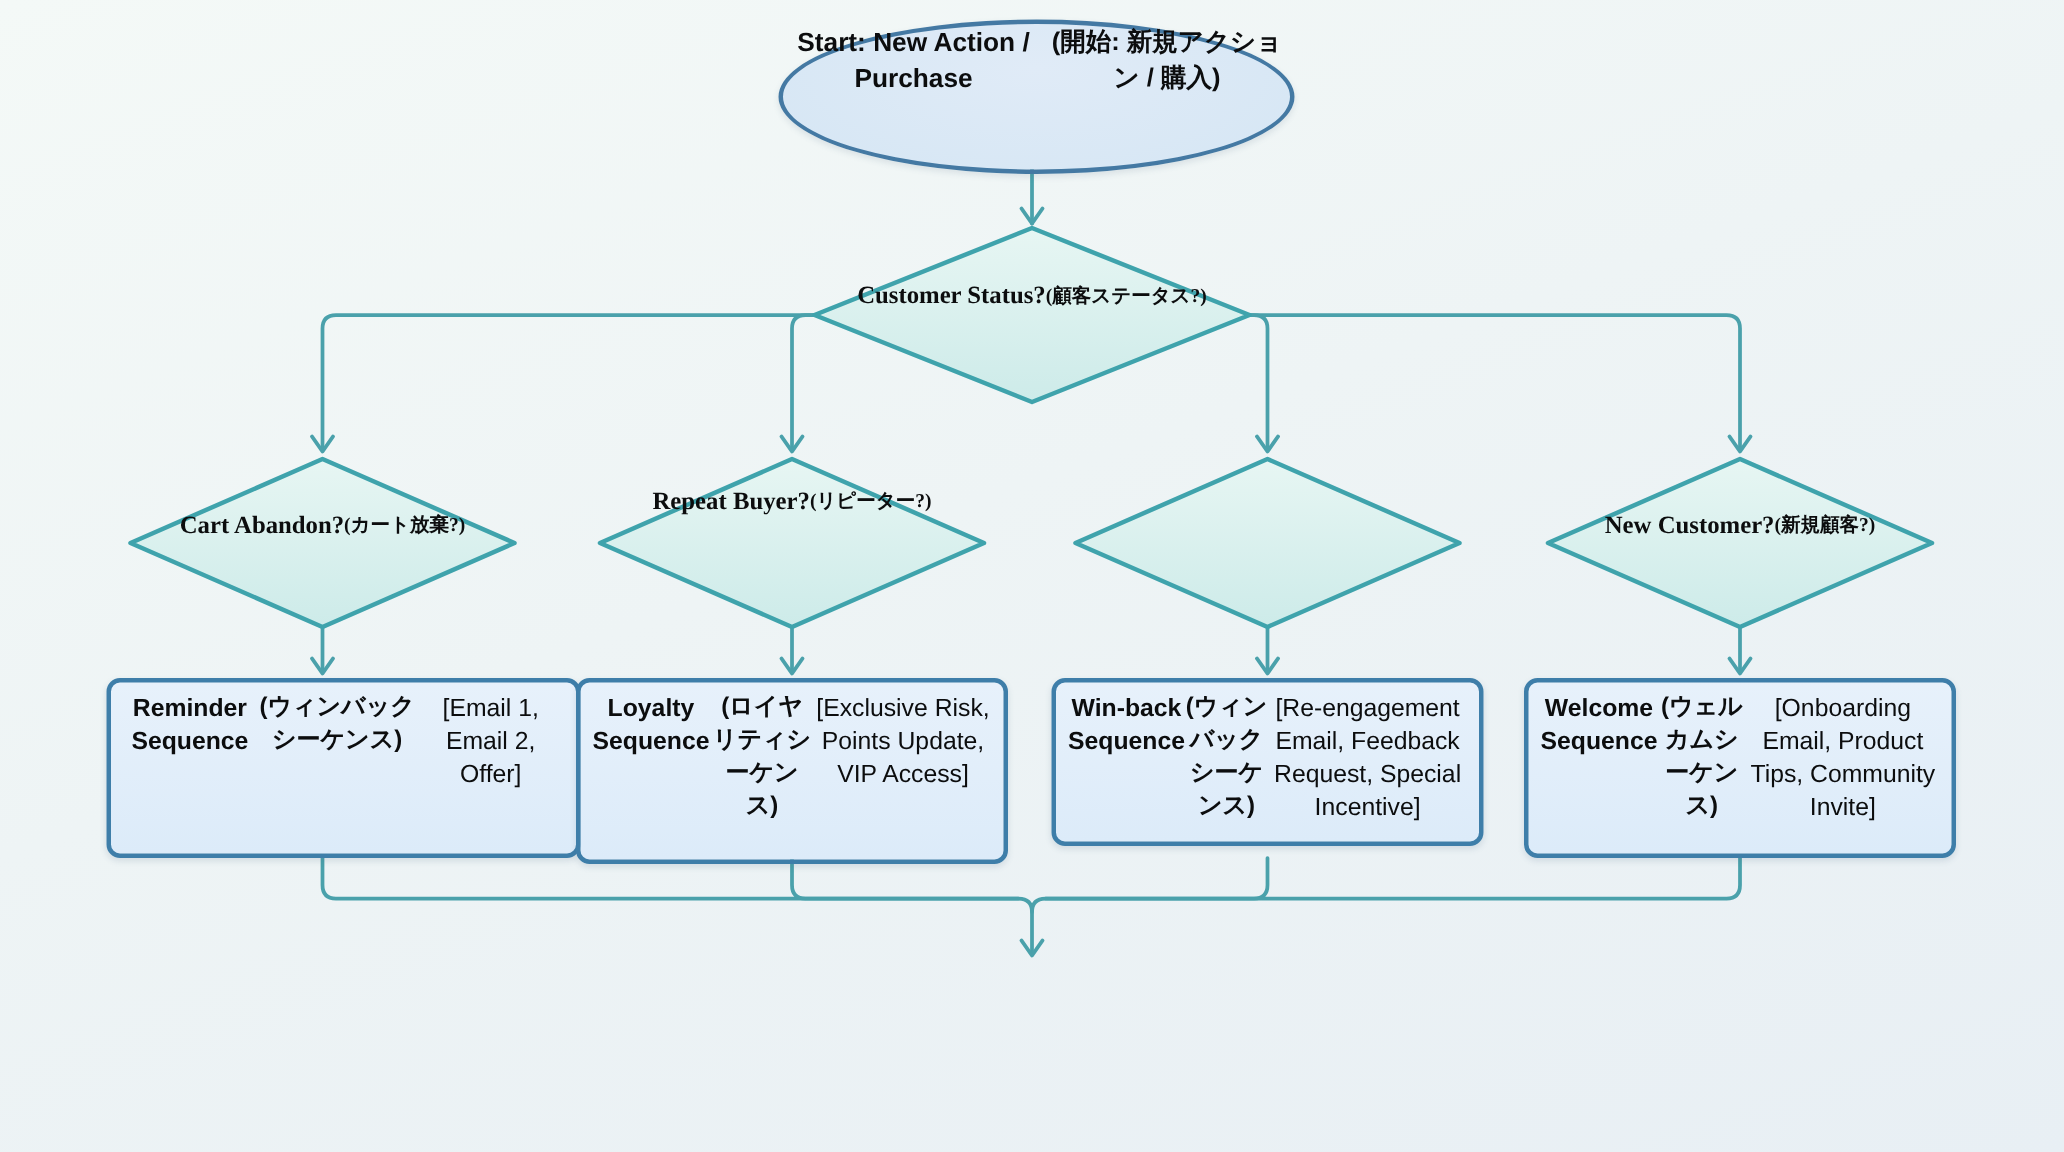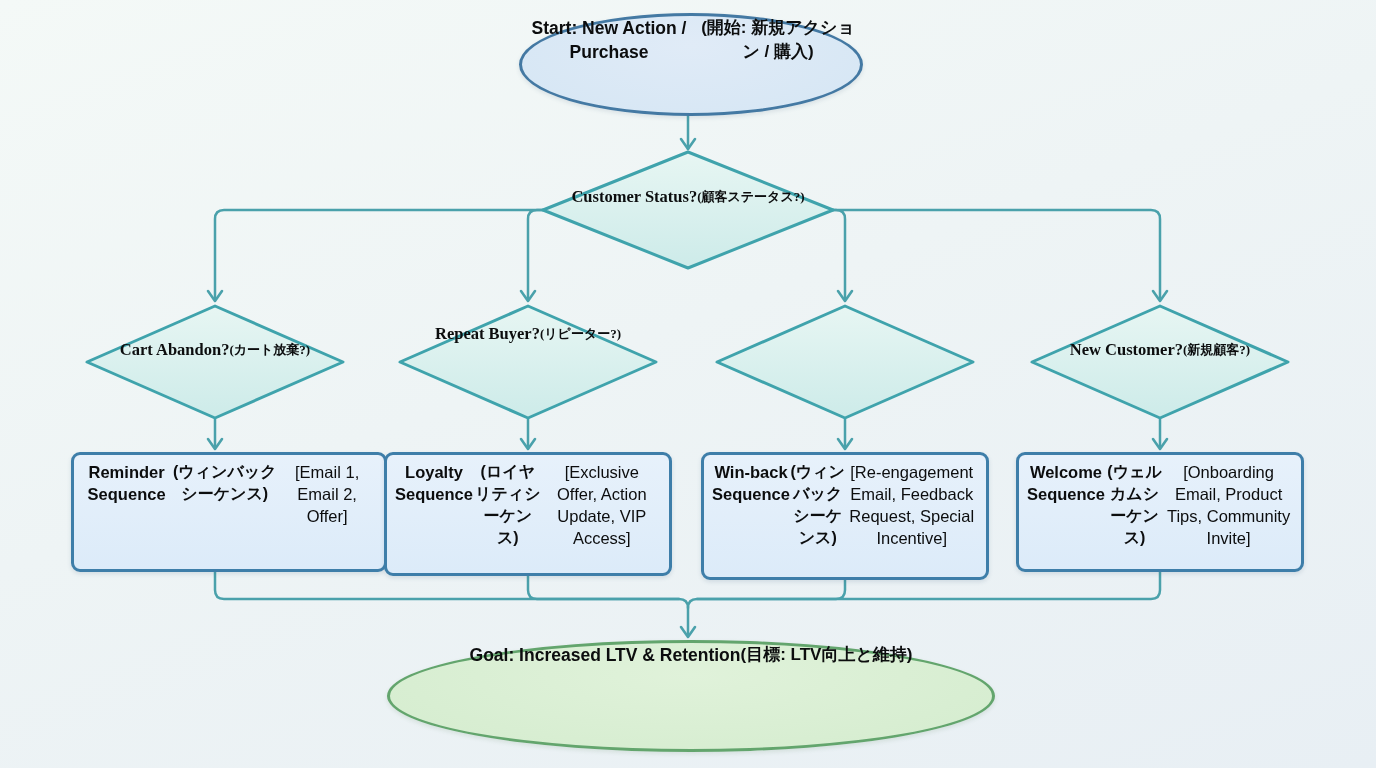--- a/index.html
+++ b/index.html
@@ -115,31 +115,27 @@
   </div>
 
   <div class="node process" style="left:71px;top:452px;width:316px;height:120px;">
     <div class="p-title">Reminder Sequence</div>
     <div class="p-sub">(ウィンバックシーケンス)</div>
     <div class="p-detail">[Email 1, Email 2, Offer]</div>
   </div>
   <div class="node process" style="left:384px;top:452px;width:288px;height:124px;">
     <div class="p-title">Loyalty Sequence</div>
     <div class="p-sub">(ロイヤリティシーケンス)</div>
-    <div class="p-detail">[Exclusive Offer, Action Update, VIP Access]</div>
+    <div class="p-detail">[Exclusive Risk, Points Update, VIP Access]</div>
   </div>
-  <div class="node process" style="left:701px;top:452px;width:288px;height:128px;">
+  <div class="node process" style="left:701px;top:452px;width:288px;height:112px;">
     <div class="p-title">Win-back Sequence</div>
     <div class="p-sub">(ウィンバックシーケンス)</div>
     <div class="p-detail">[Re-engagement Email, Feedback Request, Special Incentive]</div>
   </div>
   <div class="node process" style="left:1016px;top:452px;width:288px;height:120px;">
     <div class="p-title">Welcome Sequence</div>
     <div class="p-sub">(ウェルカムシーケンス)</div>
     <div class="p-detail">[Onboarding Email, Product Tips, Community Invite]</div>
   </div>
 
-  <div class="node terminal goal-terminal" style="left:387px;top:640px;width:602px;height:106px;">
-    <div class="t-title">Goal: Increased LTV &amp; Retention</div>
-    <div class="t-sub">(目標: LTV向上と維持)</div>
-  </div>
 
 </div>
 
 </body></html>

